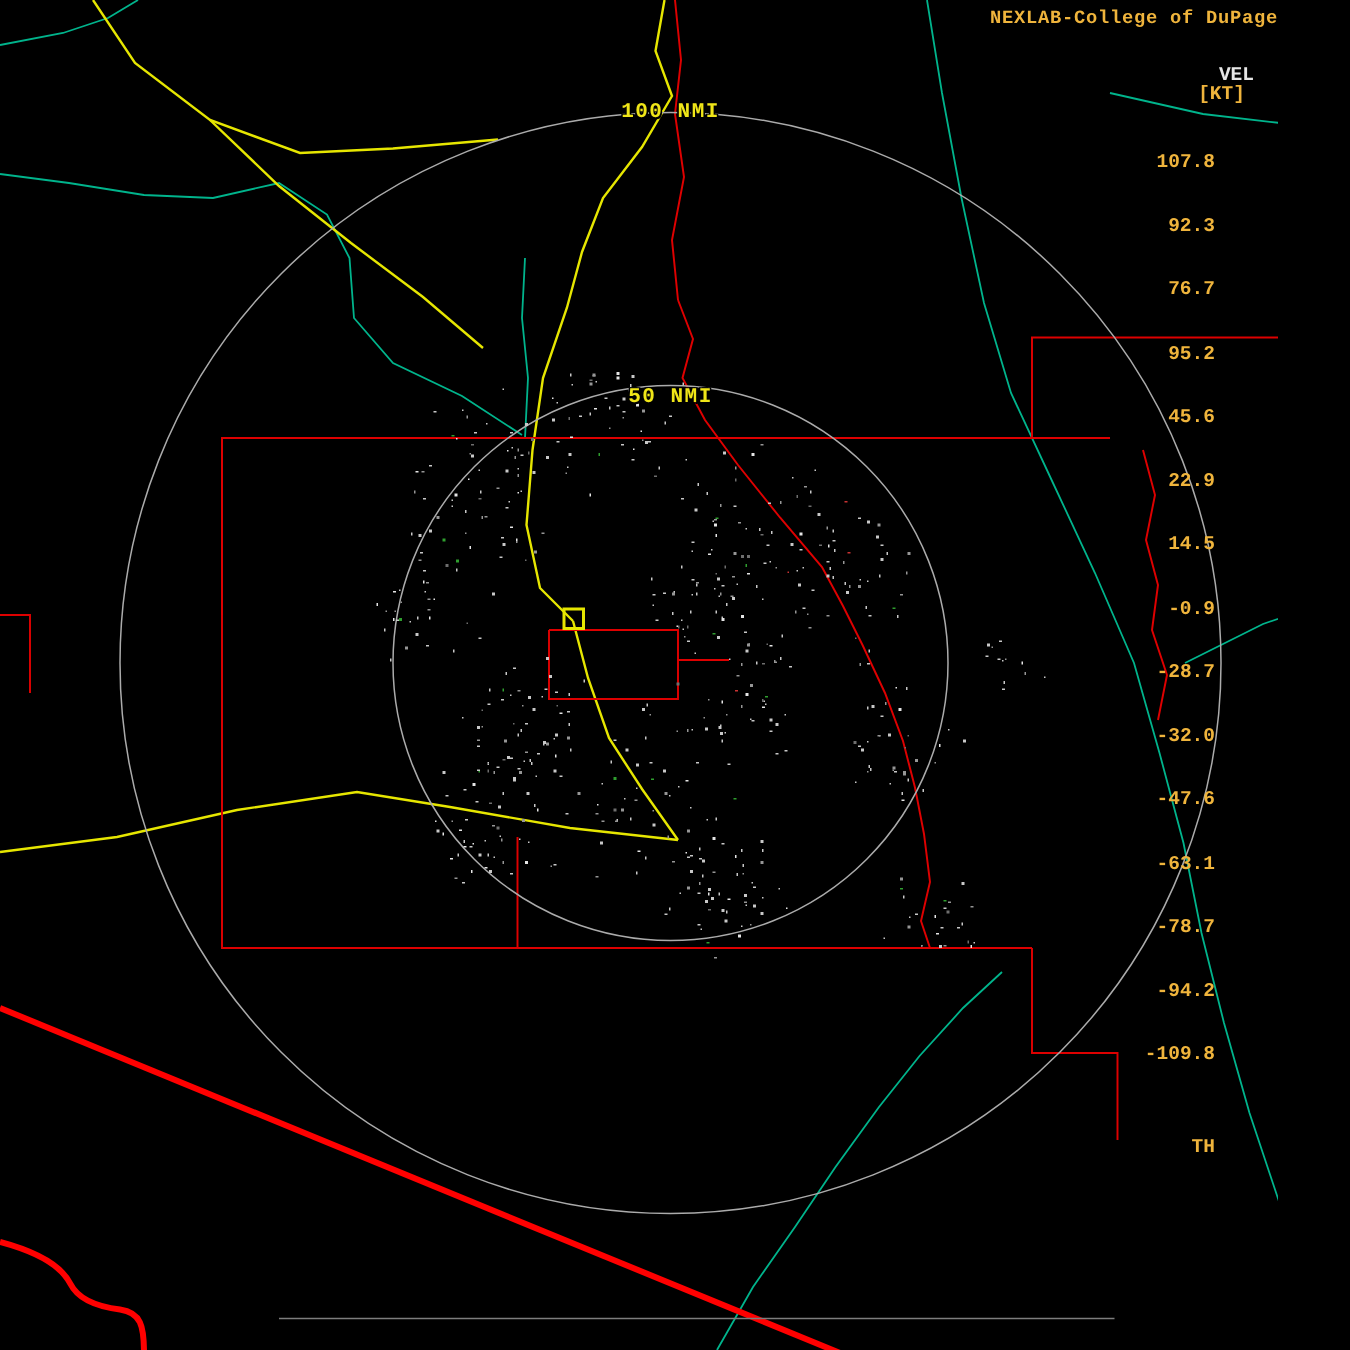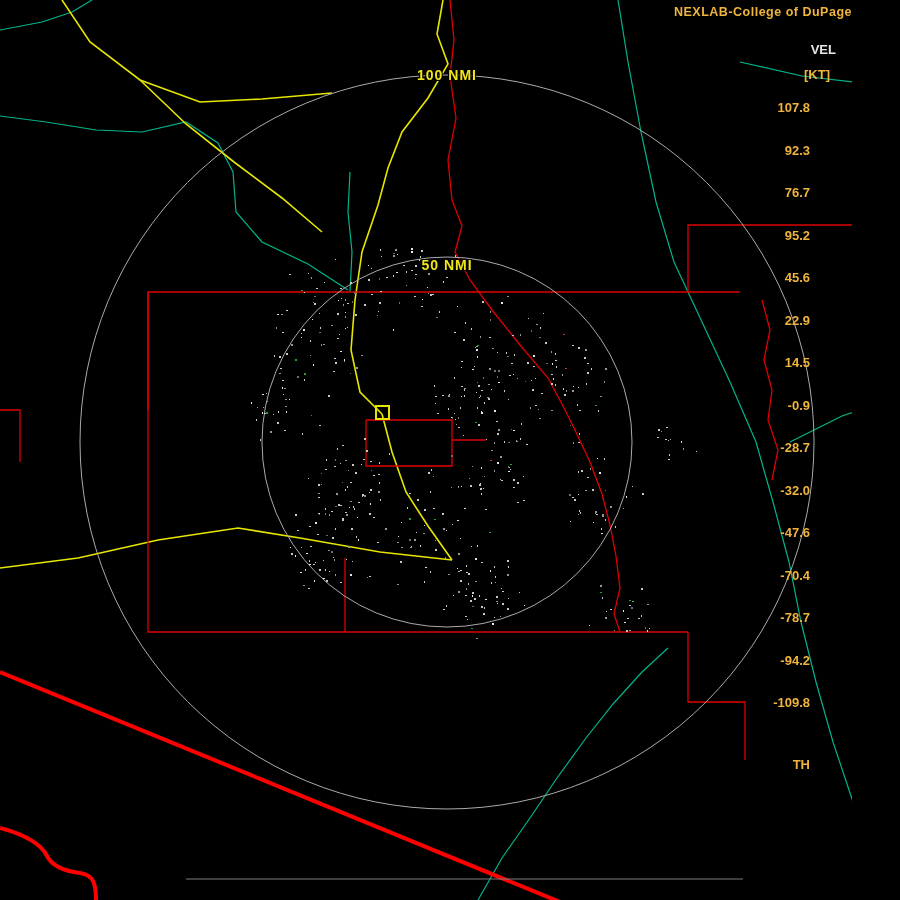--- a/index.html
+++ b/index.html
@@ -1,33 +1,33 @@
 <!DOCTYPE html>
 <html style="--background: #000000; --gold-text: #EFB43C; --unit-label: #E6E6E6; --ring: #ABABAB; --ring-label: #F0E618; --county-line: #DE0000; --border-line: #FF0000; --highway: #E6E600; --river: #00B48C; --caption: #00BEBE;"><head>
 <meta charset="utf-8">
 <style>
   html,body{margin:0;padding:0;background:#000;}
   #stage{
     position:relative;width:852px;height:900px;background:var(--background,#000);
-    overflow:hidden;font-family:Liberation Sans, sans-serif;
+    overflow:hidden;font-family:Liberation Mono, monospace;
   }
   #map{position:absolute;left:0;top:0;}
   #map path, #map circle{fill:none;}
   #rivers path{stroke:var(--river);stroke-width:1.2;}
   #highways path{stroke:var(--highway);stroke-width:1.6;}
   #counties path{stroke:var(--county-line);stroke-width:1.3;}
   #borders path{stroke:var(--border-line);stroke-width:4;}
   #rings-g circle{stroke:var(--ring);stroke-width:1;}
   #site-marker{fill:none;stroke:var(--highway);stroke-width:2;}
   #title{
     position:absolute;top:5px;right:0px;color:var(--gold-text);
     font-size:12.5px;font-weight:bold;letter-spacing:0.5px;white-space:nowrap;
   }
   #vel{position:absolute;top:42px;right:16px;color:var(--unit-label);font-size:13px;font-weight:bold;}
-  #kt{position:absolute;top:67px;right:22px;color:var(--gold-text);font-size:13px;font-weight:bold;}
+  #kt{position:absolute;top:55px;right:22px;color:var(--gold-text);font-size:13px;font-weight:bold;}
   #colorbar{
     position:absolute;left:872px;top:88px;width:21px;height:676px;
     display:flex;flex-direction:column;
   }
   #colorbar .seg{width:100%;}
   #scale-labels .tick{
     position:absolute;right:42px;color:var(--gold-text);
     font-size:13px;font-weight:bold;line-height:14px;text-align:right;
   }
   #th{position:absolute;top:757px;right:42px;color:var(--gold-text);font-size:13px;font-weight:bold;}
@@ -736,21 +736,21 @@
       <div class="tick" style="top: 143.5px;">92.3</div>
       <div class="tick" style="top: 186px;">76.7</div>
       <div class="tick" style="top: 228.5px;">95.2</div>
       <div class="tick" style="top: 271px;">45.6</div>
       <div class="tick" style="top: 313.5px;">22.9</div>
       <div class="tick" style="top: 356px;">14.5</div>
       <div class="tick" style="top: 398.5px;">-0.9</div>
       <div class="tick" style="top: 441px;">-28.7</div>
       <div class="tick" style="top: 483.5px;">-32.0</div>
       <div class="tick" style="top: 526px;">-47.6</div>
-      <div class="tick" style="top: 568.5px;">-70.4</div>
+      <div class="tick" style="top: 568.5px;">-63.1</div>
       <div class="tick" style="top: 611px;">-78.7</div>
       <div class="tick" style="top: 653.5px;">-94.2</div>
       <div class="tick" style="top: 696px;">-109.8</div>
     </div>
   <div id="th">TH</div>
 
   <div class="ring-label" id="ring-label-100" style="left: 447px; top: 75px;">100 NMI</div>
   <div class="ring-label" id="ring-label-50" style="left: 447px; top: 265px;">50 NMI</div>
 
 </div>

